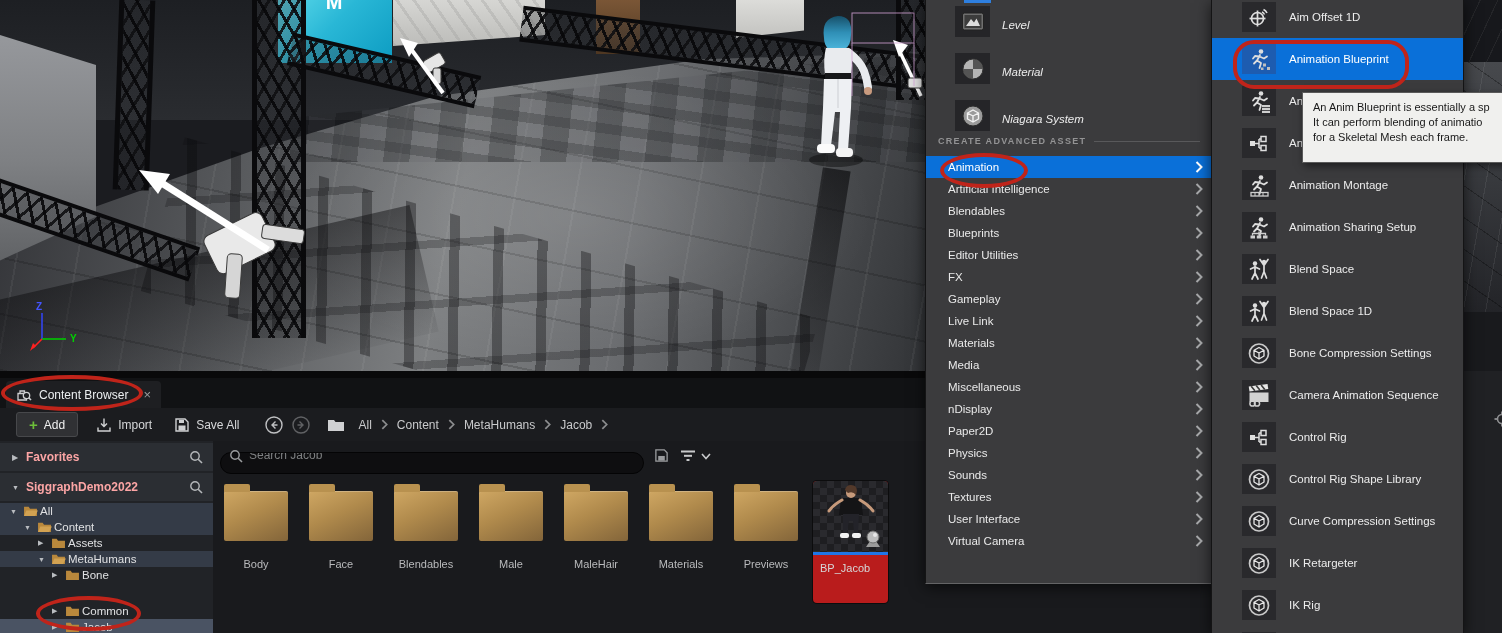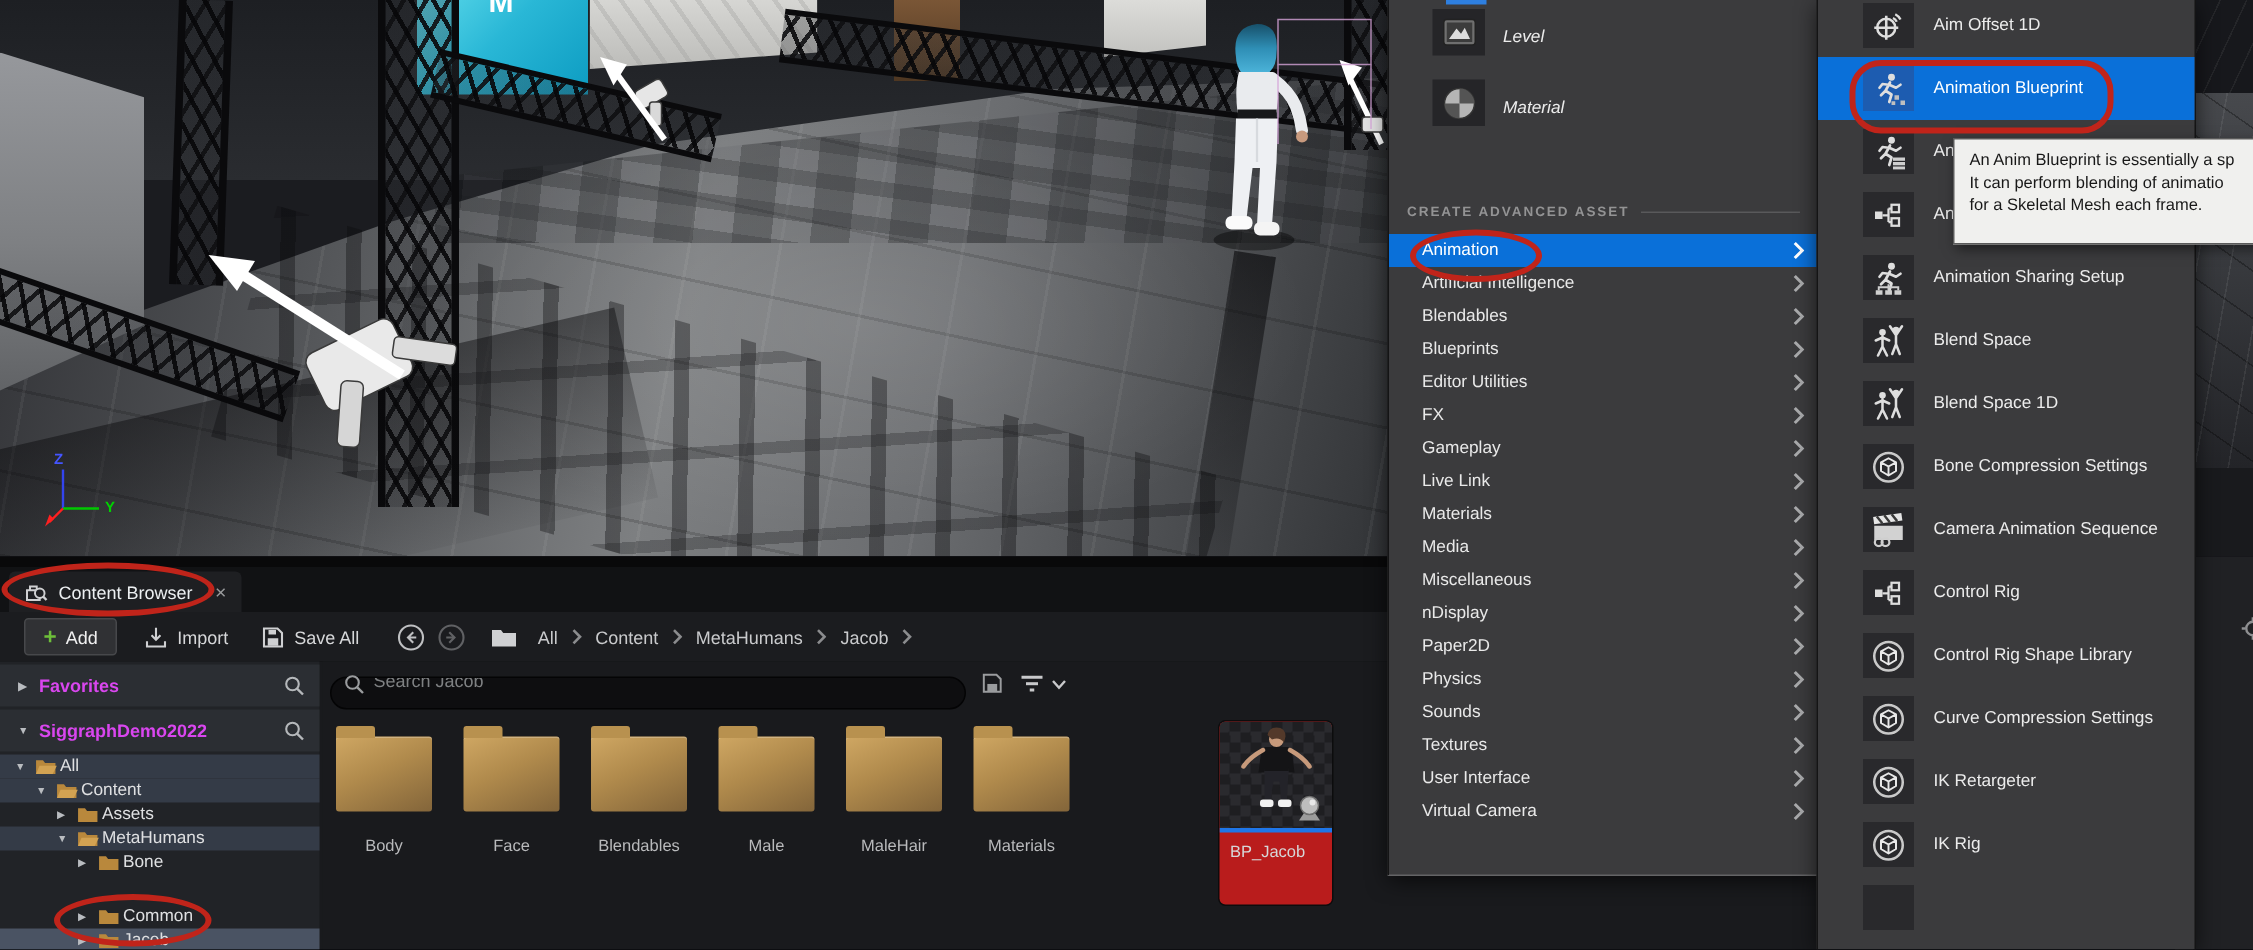--- a/index.html
+++ b/index.html
@@ -79,21 +79,21 @@
   .nav-circle{opacity:.95;}
   .nav-circle.disabled{opacity:.4;}
   .crumbs{display:flex;align-items:center;gap:9px;margin-left:14px;font-size:12px;color:#c9cacc;}
   .crumb{cursor:default;}
   .crumb-sep{display:flex;align-items:center;color:#8b8c8e;}
   .cb-body{position:absolute;left:0;top:70px;width:1453px;height:192px;background:#191a1d;}
   .cb-sidebar{position:absolute;left:0;top:0;width:213px;height:192px;background:#212327;}
   .side-header{position:absolute;left:0;width:213px;height:28px;background:#2b2e33;
      display:flex;align-items:center;padding-left:12px;box-sizing:border-box;}
   .side-header .hdr-exp{width:14px;color:#b9bcc0;font-size:8px;}
-  .side-header .hdr-label{font-size:12px;font-weight:bold;color:#d946ef;}
+  .side-header .hdr-label{font-size:12px;font-weight:bold;color:#fca5a5;}
   .side-header .hdr-search{position:absolute;right:10px;top:7px;}
   .tree{position:absolute;left:0;top:62px;width:213px;}
   .tree-row{height:16px;display:flex;align-items:center;font-size:11.5px;color:#dfe0e2;box-sizing:border-box;}
   .tree-row .tw{width:13px;font-size:7px;color:#b9bcc0;flex:none;}
   .tree-row .tfold{width:17px;flex:none;display:flex;align-items:center;}
   .tree-row.tint{background:#343b47;}
   .tree-row.sel{background:#4a5363;}
   .cb-main{position:absolute;left:215px;top:0;width:1238px;height:192px;background:#191a1d;}
   .search-wrap{position:absolute;left:5px;top:4px;width:424px;height:22px;}
   .search-input{width:100%;height:100%;box-sizing:border-box;background:#0e0e10;border:1px solid #040405;
@@ -454,20 +454,24 @@
               <div class="folder-label">Male</div>
             </div>
             <div class="folder-item">
               <div class="folder-glyph"></div>
               <div class="folder-label">MaleHair</div>
             </div>
             <div class="folder-item">
               <div class="folder-glyph"></div>
               <div class="folder-label">Materials</div>
             </div>
+            <div class="folder-item">
+              <div class="folder-glyph"></div>
+              <div class="folder-label">Previews</div>
+            </div>
           </div>
 
         <div class="bp-card">
           <div class="bp-thumb">
             <svg width="75" height="71" viewBox="0 0 75 71">
               <circle cx="38" cy="12" r="5" fill="#c79a7b"></circle>
               <path d="M32 9 Q33 4 38 4 Q44 4 44 10 L43 14 Q40 10 35 12 Z" fill="#53392a"></path>
               <path d="M28 18 L48 18 L50 34 L46 34 L45 24 L31 24 L30 34 L26 34 Z" fill="#141416"></path>
               <rect x="30" y="17" width="16" height="16" fill="#141416"></rect>
               <path d="M29 19 Q20 24 16 30" stroke="#c79a7b" stroke-width="3" fill="none" stroke-linecap="round"></path>
@@ -518,20 +522,29 @@
         <div class="basic-row">
           <span class="basic-tile"><span class="tile-face">
               <svg width="24" height="24" viewBox="0 0 24 24">
                 <circle cx="12" cy="12" r="10" fill="#b5b5b5" stroke="#333"></circle>
                 <path d="M12 2 A10 10 0 0 1 22 12 L12 12 Z" fill="#545454"></path>
                 <path d="M12 22 A10 10 0 0 1 2 12 L12 12 Z" fill="#545454"></path>
               </svg>
             </span><span class="tile-bar" style="background:#35cb35"></span></span>
           <span class="basic-label">Material</span>
         </div>
+        <div class="basic-row">
+          <span class="basic-tile"><span class="tile-face">
+              <svg width="24" height="24" viewBox="0 0 24 24">
+                <circle cx="12" cy="12" r="10" fill="#9b9b9b" stroke="#2c2c2c"></circle>
+                <path d="M12 6 L17.5 9 V15 L12 18 L6.5 15 V9 Z M6.5 9 L12 12 L17.5 9 M12 12 V18" fill="none" stroke="#f2f2f2" stroke-width="1.4" stroke-linejoin="round"></path>
+              </svg>
+            </span><span class="tile-bar" style="background:#e33030"></span></span>
+          <span class="basic-label">Niagara System</span>
+        </div>
       </div>
     <div class="section-hdr">
       <span>CREATE ADVANCED ASSET</span>
         <i></i>
     </div>
     <div id="adv-items">
         <div class="adv-row sel">
           <span>Animation</span>
           <span class="chev"><svg width="8" height="12" viewBox="0 0 8 12">
               <path d="M1.5 1 L6.5 6 L1.5 11" fill="none" stroke="currentColor" stroke-width="2"></path>
@@ -689,20 +702,33 @@
                 <rect x="14" y="14.5" width="5" height="5" fill="none" stroke="#dedede" stroke-width="1.5"></rect>
               </svg>
             </span><span class="tile-bar" style="background:#d8891f"></span></span>
           <span class="sub-label">Anim</span>
         </div>
         <div class="sub-row">
           <span class="sub-tile"><span class="tile-face">
               <svg width="24" height="24" viewBox="0 0 24 24">
                 <circle cx="14" cy="4.5" r="2.3" fill="#dedede"></circle>
                 <path d="M13 8 L10 13.5 L14 16 L12.5 21 M10 13.5 L7 16.5 M12.5 9.5 L17 11.5 L20 9.5 M12 9.5 L8 9 L6 11.5" fill="none" stroke="#dedede" stroke-width="1.8" stroke-linecap="round" stroke-linejoin="round"></path>
+                <rect x="4" y="19.5" width="17" height="3.5" fill="none" stroke="#cfcfcf" stroke-width="1.3"></rect>
+                <line x1="8" y1="19.5" x2="8" y2="23" stroke="#cfcfcf"></line>
+                <line x1="12" y1="19.5" x2="12" y2="23" stroke="#cfcfcf"></line>
+                <line x1="16" y1="19.5" x2="16" y2="23" stroke="#cfcfcf"></line>
+              </svg>
+            </span><span class="tile-bar" style="background:#5a67d8"></span></span>
+          <span class="sub-label">Animation Montage</span>
+        </div>
+        <div class="sub-row">
+          <span class="sub-tile"><span class="tile-face">
+              <svg width="24" height="24" viewBox="0 0 24 24">
+                <circle cx="14" cy="4.5" r="2.3" fill="#dedede"></circle>
+                <path d="M13 8 L10 13.5 L14 16 L12.5 21 M10 13.5 L7 16.5 M12.5 9.5 L17 11.5 L20 9.5 M12 9.5 L8 9 L6 11.5" fill="none" stroke="#dedede" stroke-width="1.8" stroke-linecap="round" stroke-linejoin="round"></path>
                 <path d="M12 16.5 V18.5 M5.5 20.5 V18.5 H18.5 V20.5 M12 18.5 V20.5" fill="none" stroke="#cfcfcf" stroke-width="1.3"></path>
                 <rect x="3.5" y="20.5" width="4.5" height="3" fill="#cfcfcf"></rect>
                 <rect x="9.8" y="20.5" width="4.5" height="3" fill="#cfcfcf"></rect>
                 <rect x="16" y="20.5" width="4.5" height="3" fill="#cfcfcf"></rect>
               </svg>
             </span><span class="tile-bar" style="background:#e816e2"></span></span>
           <span class="sub-label">Animation Sharing Setup</span>
         </div>
         <div class="sub-row">
           <span class="sub-tile"><span class="tile-face">

